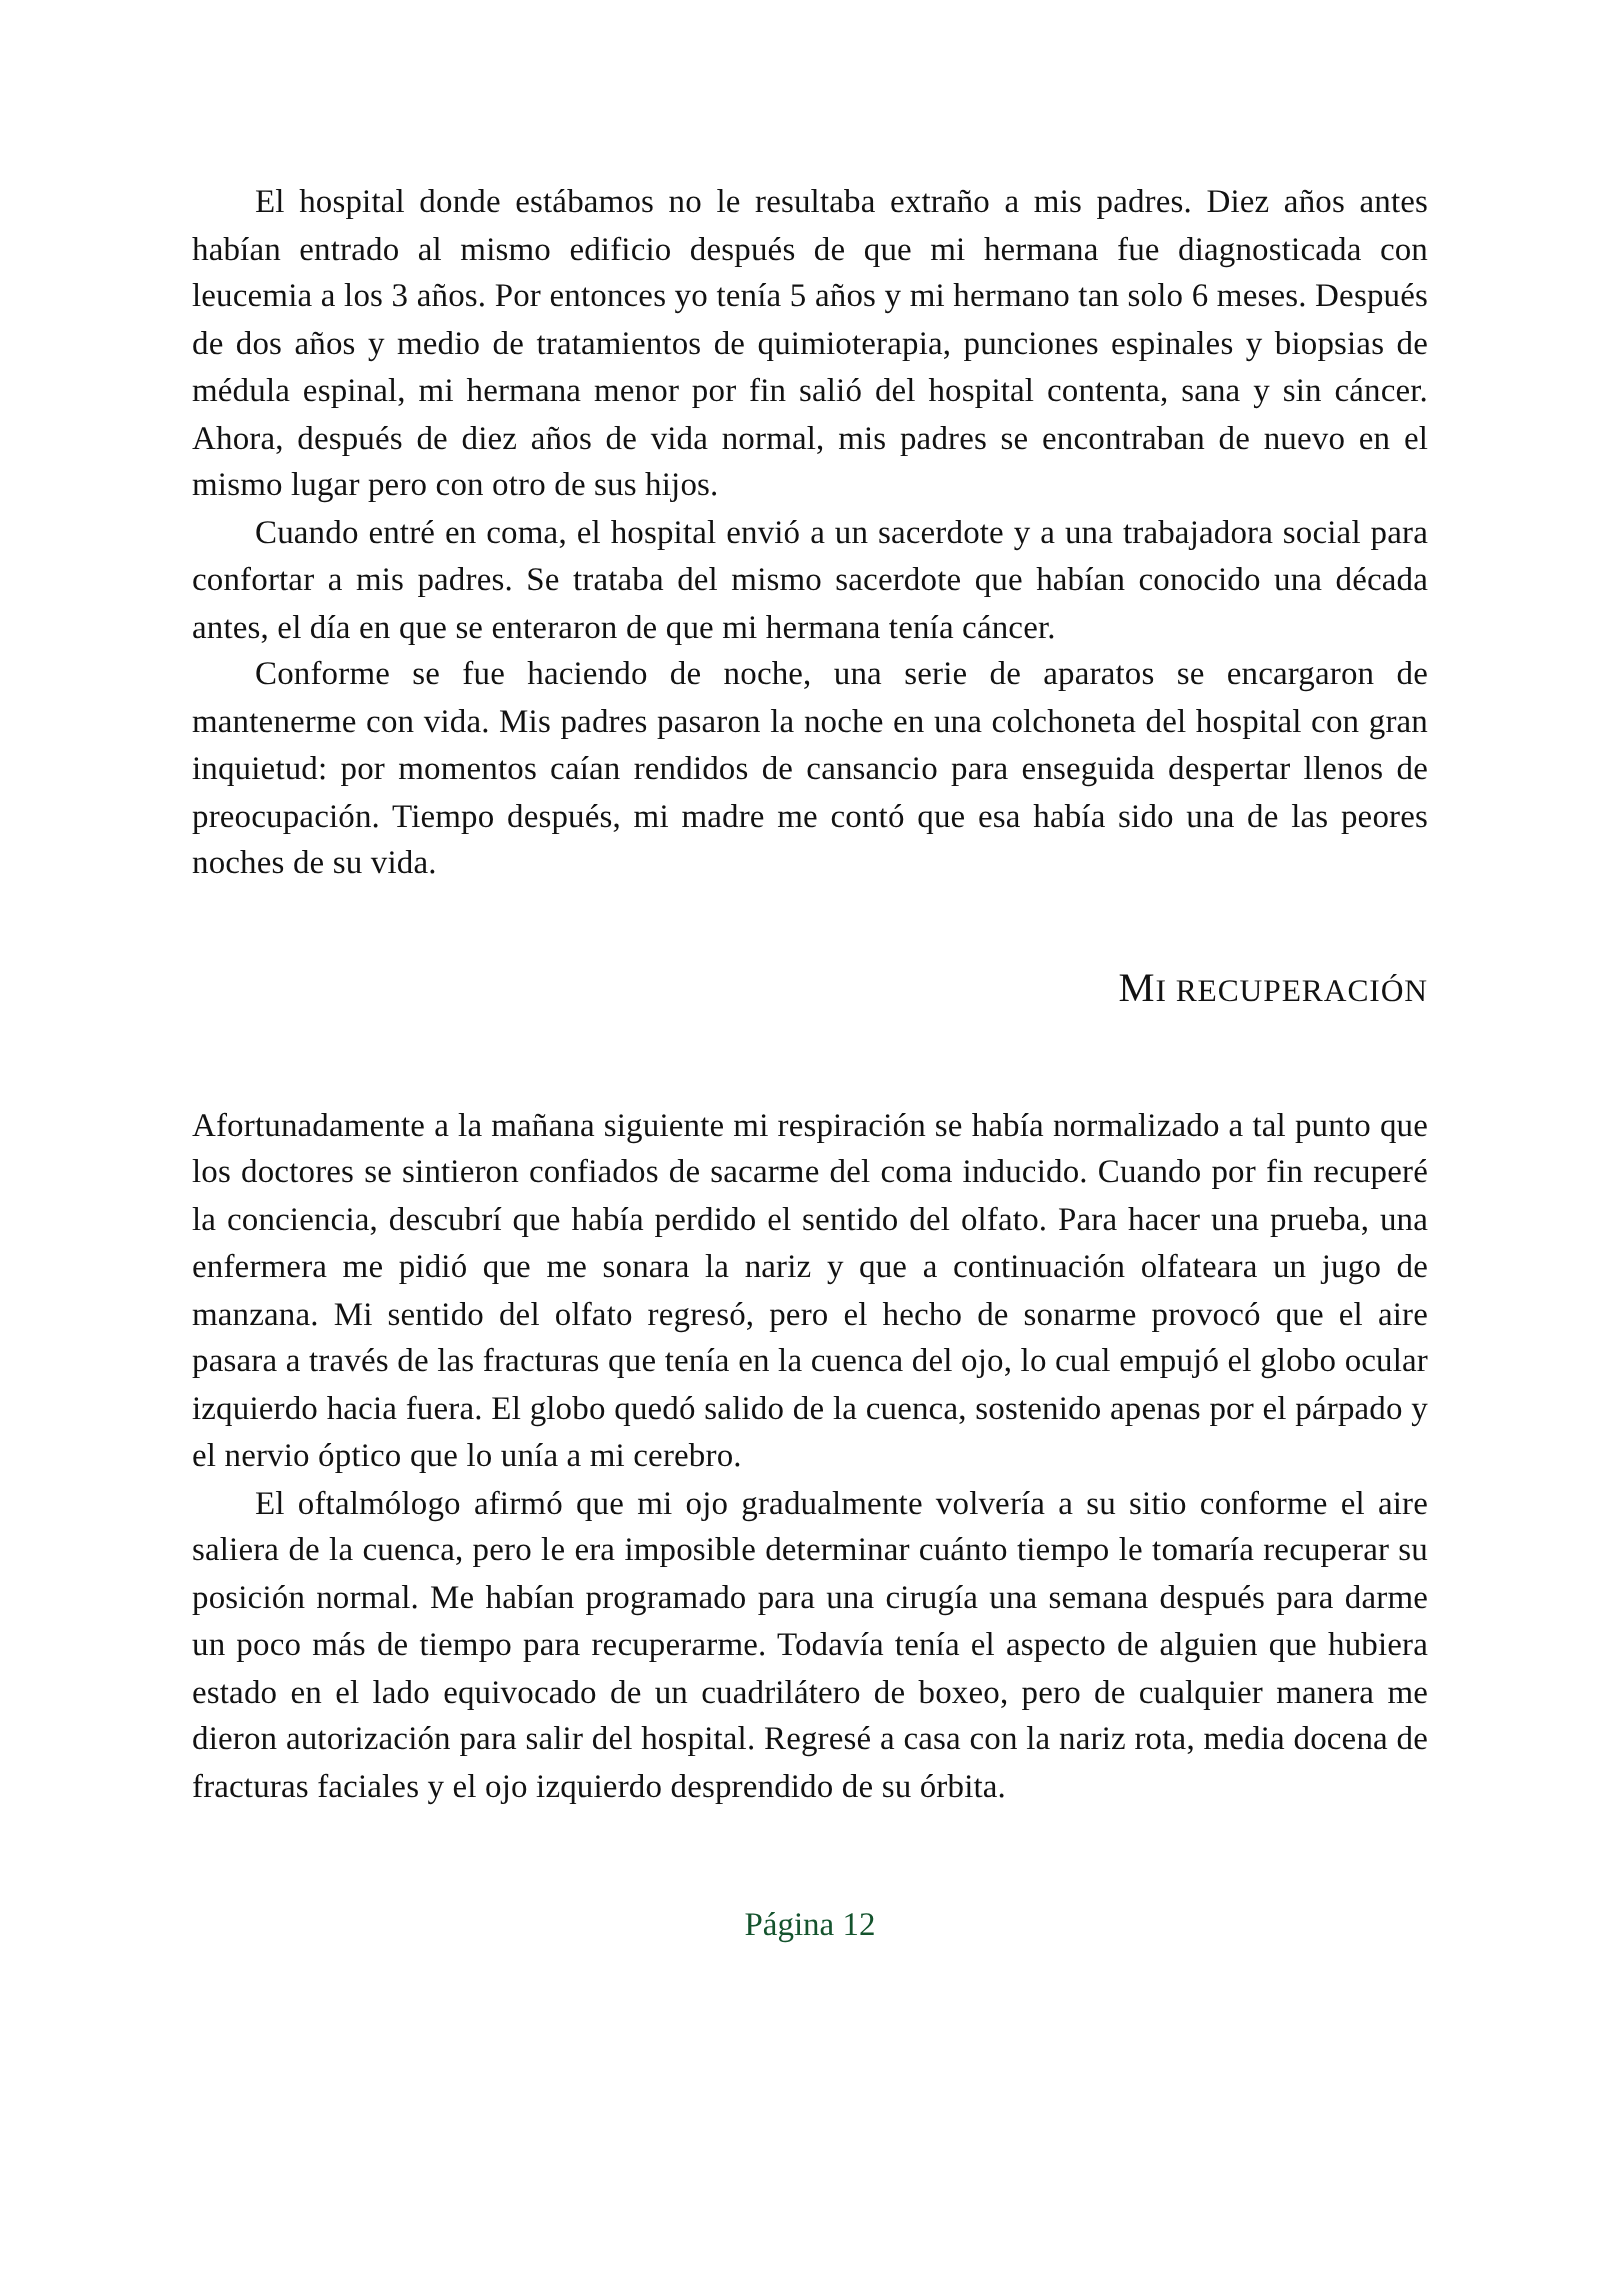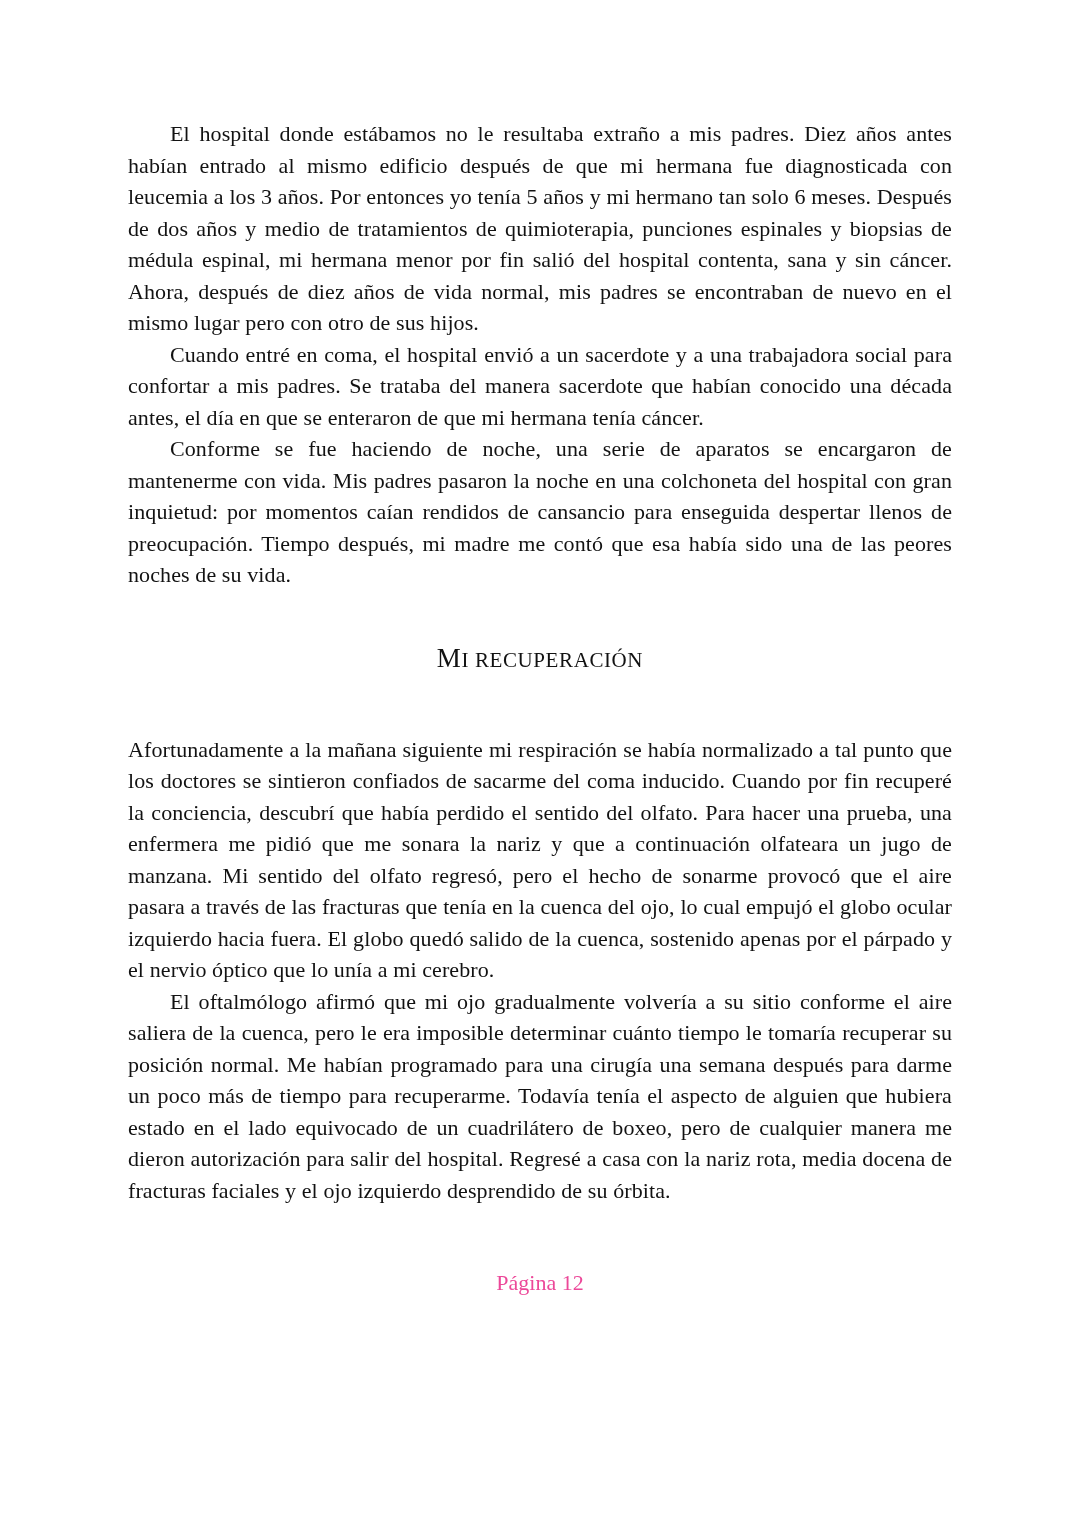--- a/index.html
+++ b/index.html
@@ -29,45 +29,45 @@
   .body-text p.indented {
     text-indent: 42px;
   }
   .section-heading {
     margin: 52px 0 58px 0;
     font-size: 21px;
     line-height: 31px;
     font-weight: normal;
     letter-spacing: 0.6px;
     text-transform: uppercase;
-    text-align: center;
+    text-align: right;
     color: #121212;
   }
   .section-heading::first-letter {
     font-size: 27px;
   }
   .page-footer {
     position: absolute;
     left: 0;
     right: 0;
     bottom: 64px;
     text-align: center;
     font-size: 22px;
     line-height: 28px;
-    color: #ec4899;
+    color: #14532d;
   }
 </style>
 </head>
 <body>
 
 <div class="page">
 
   <div class="body-text">
     <p class="indented">El hospital donde estábamos no le resultaba extraño a mis padres. Diez años antes habían entrado al mismo edificio después de que mi hermana fue diagnosticada con leucemia a los 3 años. Por entonces yo tenía 5 años y mi hermano tan solo 6 meses. Después de dos años y medio de tratamientos de quimioterapia, punciones espinales y biopsias de médula espinal, mi hermana menor por fin salió del hospital contenta, sana y sin cáncer. Ahora, después de diez años de vida normal, mis padres se encontraban de nuevo en el mismo lugar pero con otro de sus hijos.</p>
-    <p class="indented">Cuando entré en coma, el hospital envió a un sacerdote y a una trabajadora social para confortar a mis padres. Se trataba del manera sacerdote que habían conocido una década antes, el día en que se enteraron de que mi hermana tenía cáncer.</p>
+    <p class="indented">Cuando entré en coma, el hospital envió a un sacerdote y a una trabajadora social para confortar a mis padres. Se trataba del mismo sacerdote que habían conocido una década antes, el día en que se enteraron de que mi hermana tenía cáncer.</p>
     <p class="indented">Conforme se fue haciendo de noche, una serie de aparatos se encargaron de mantenerme con vida. Mis padres pasaron la noche en una colchoneta del hospital con gran inquietud: por momentos caían rendidos de cansancio para enseguida despertar llenos de preocupación. Tiempo después, mi madre me contó que esa había sido una de las peores noches de su vida.</p>
   </div>
 
   <h2 class="section-heading">Mi recuperación</h2>
 
   <div class="body-text">
     <p>Afortunadamente a la mañana siguiente mi respiración se había normalizado a tal punto que los doctores se sintieron confiados de sacarme del coma inducido. Cuando por fin recuperé la conciencia, descubrí que había perdido el sentido del olfato. Para hacer una prueba, una enfermera me pidió que me sonara la nariz y que a continuación olfateara un jugo de manzana. Mi sentido del olfato regresó, pero el hecho de sonarme provocó que el aire pasara a través de las fracturas que tenía en la cuenca del ojo, lo cual empujó el globo ocular izquierdo hacia fuera. El globo quedó salido de la cuenca, sostenido apenas por el párpado y el nervio óptico que lo unía a mi cerebro.</p>
     <p class="indented">El oftalmólogo afirmó que mi ojo gradualmente volvería a su sitio conforme el aire saliera de la cuenca, pero le era imposible determinar cuánto tiempo le tomaría recuperar su posición normal. Me habían programado para una cirugía una semana después para darme un poco más de tiempo para recuperarme. Todavía tenía el aspecto de alguien que hubiera estado en el lado equivocado de un cuadrilátero de boxeo, pero de cualquier manera me dieron autorización para salir del hospital. Regresé a casa con la nariz rota, media docena de fracturas faciales y el ojo izquierdo desprendido de su órbita.</p>
   </div>
 

